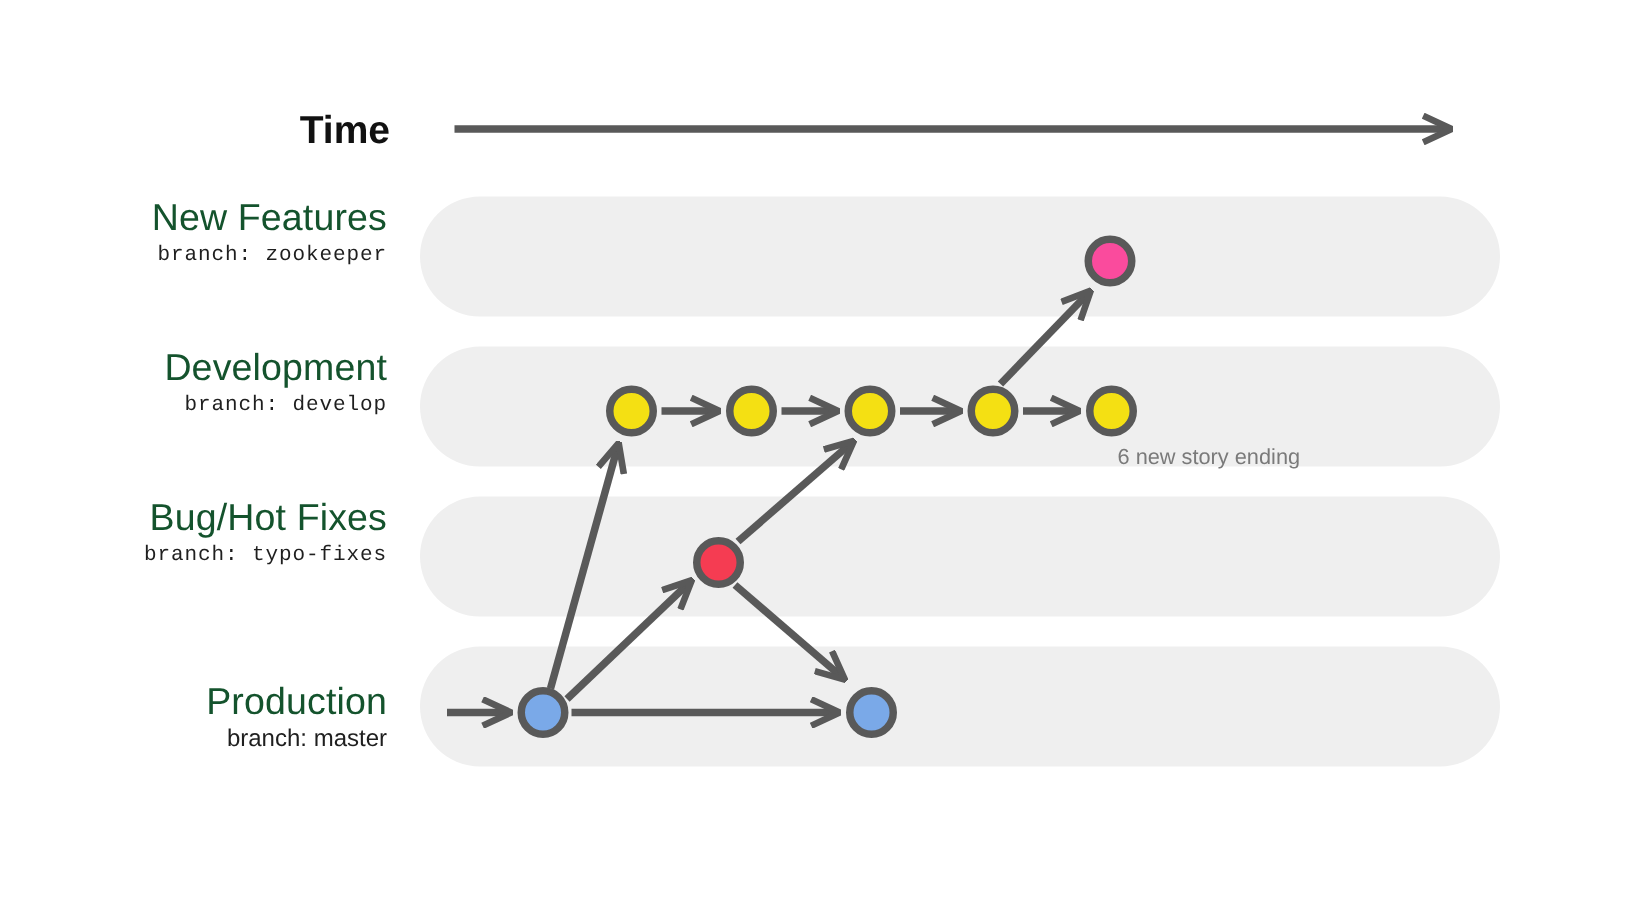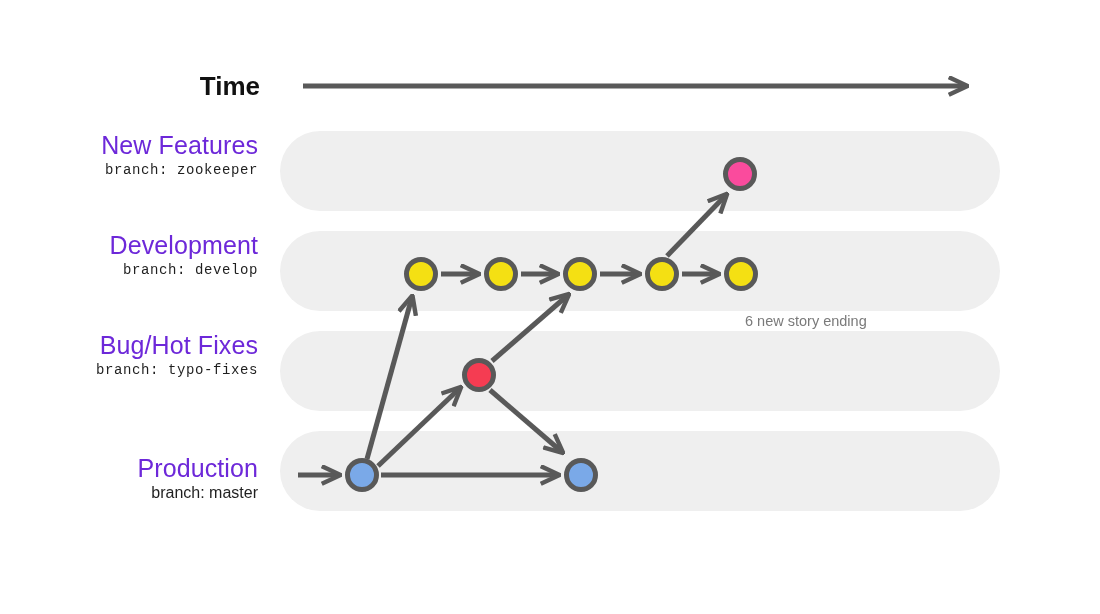--- a/index.html
+++ b/index.html
@@ -32,21 +32,21 @@
 
   
   .lane-labels {
     position: absolute;
     left: 0;
     width: 258px;
     text-align: right;
   }
   .lane-title {
     display: block;
-    color: #6d28d9;
+    color: #14532d;
     font-family: "Liberation Sans", sans-serif;
     font-size: 25px;
     font-weight: 400;
     line-height: 30px;
     letter-spacing: 0.1px;
     white-space: nowrap;
   }
   .lane-branch {
     display: block;
     color: #1f1f1f;
@@ -175,15 +175,15 @@
   <div class="node" style="left:484px; top:257px; width:34px; height:34px; background:#f4e013;"></div>
   <div class="node" style="left:563px; top:257px; width:34px; height:34px; background:#f4e013;"></div>
   <div class="node" style="left:645px; top:257px; width:34px; height:34px; background:#f4e013;"></div>
   <div class="node" style="left:724px; top:257px; width:34px; height:34px; background:#f4e013;"></div>
 
   <div class="node" style="left:462px; top:358px; width:34px; height:34px; background:#f53c52;"></div>
 
   <div class="node" style="left:345px; top:458px; width:34px; height:34px; background:#7aa9e8;"></div>
   <div class="node" style="left:564px; top:458px; width:34px; height:34px; background:#7aa9e8;"></div>
 
-  <div class="annotation" style="left:745px; top:312px;">6 new story ending</div>
+  <div class="annotation" style="left:745px; top:296px;">6 new story ending</div>
 
 </div>
 
 </body></html>

